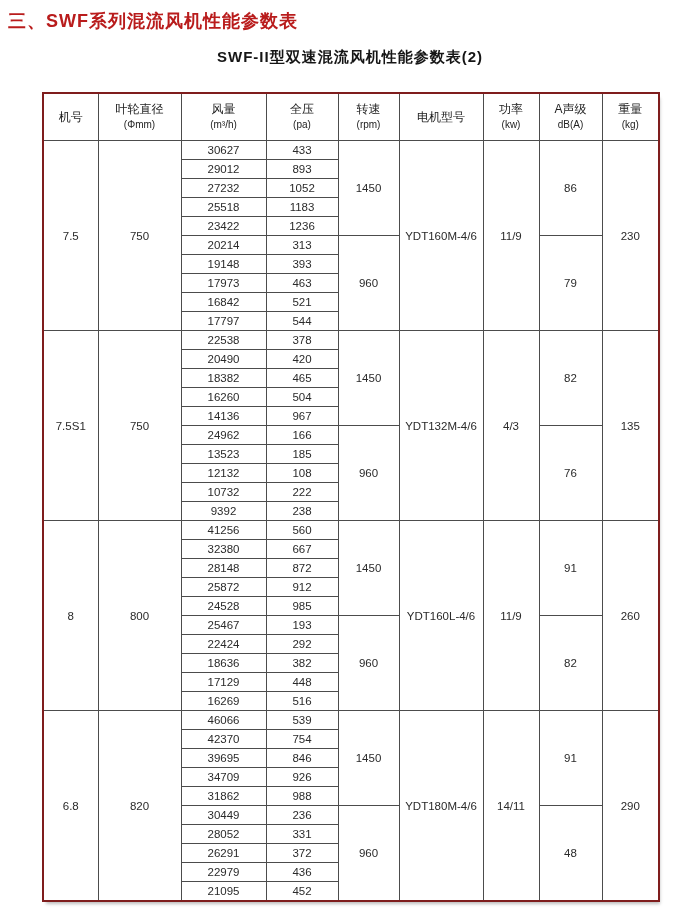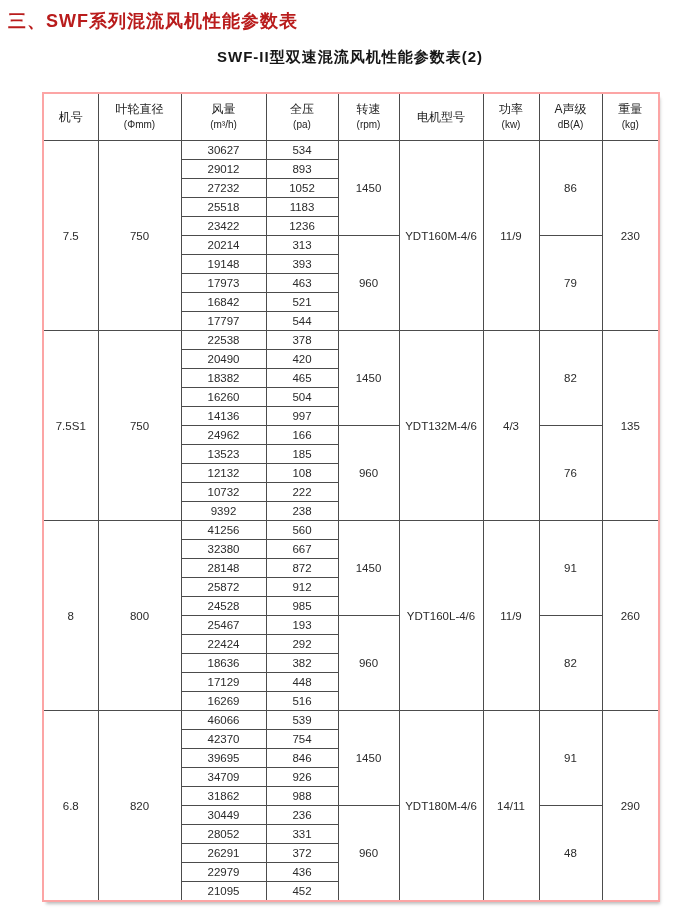--- a/index.html
+++ b/index.html
@@ -29,21 +29,21 @@
     line-height: 18px;
     font-weight: bold;
     letter-spacing: 1px;
     color: #151515;
   }
   table.spec {
     border-collapse: collapse;
     table-layout: fixed;
     width: 616px;
     margin: 26px 0 0 42px;
-    border: 2px solid #fca5a5;
+    border: 2px solid #7f1d1d;
     box-shadow: 2px 4px 3px -2px rgba(110,110,110,0.45);
   }
   table.spec th,
   table.spec td {
     border: 1px solid #4c4c4c;
     text-align: center;
     vertical-align: middle;
     padding: 0;
     overflow: hidden;
     white-space: nowrap;
@@ -119,21 +119,21 @@
         <span>重量</span>
         <span class="hdr-sub">(kg)</span>
       </th>
     </tr>
   </thead>
   <tbody>
       <tr>
         <td rowspan="10">7.5</td>
         <td rowspan="10">750</td>
         <td>30627</td>
-        <td>534</td>
+        <td>433</td>
         <td rowspan="5">1450</td>
         <td rowspan="10">YDT160M-4/6</td>
         <td rowspan="10">11/9</td>
         <td rowspan="5">86</td>
         <td rowspan="10">230</td>
       </tr>
       <tr>
         <td>29012</td>
         <td>893</td>
       </tr>
@@ -189,21 +189,21 @@
       <tr>
         <td>18382</td>
         <td>465</td>
       </tr>
       <tr>
         <td>16260</td>
         <td>504</td>
       </tr>
       <tr>
         <td>14136</td>
-        <td>997</td>
+        <td>967</td>
       </tr>
       <tr>
         <td>24962</td>
         <td>166</td>
         <td rowspan="5">960</td>
         <td rowspan="5">76</td>
       </tr>
       <tr>
         <td>13523</td>
         <td>185</td>

